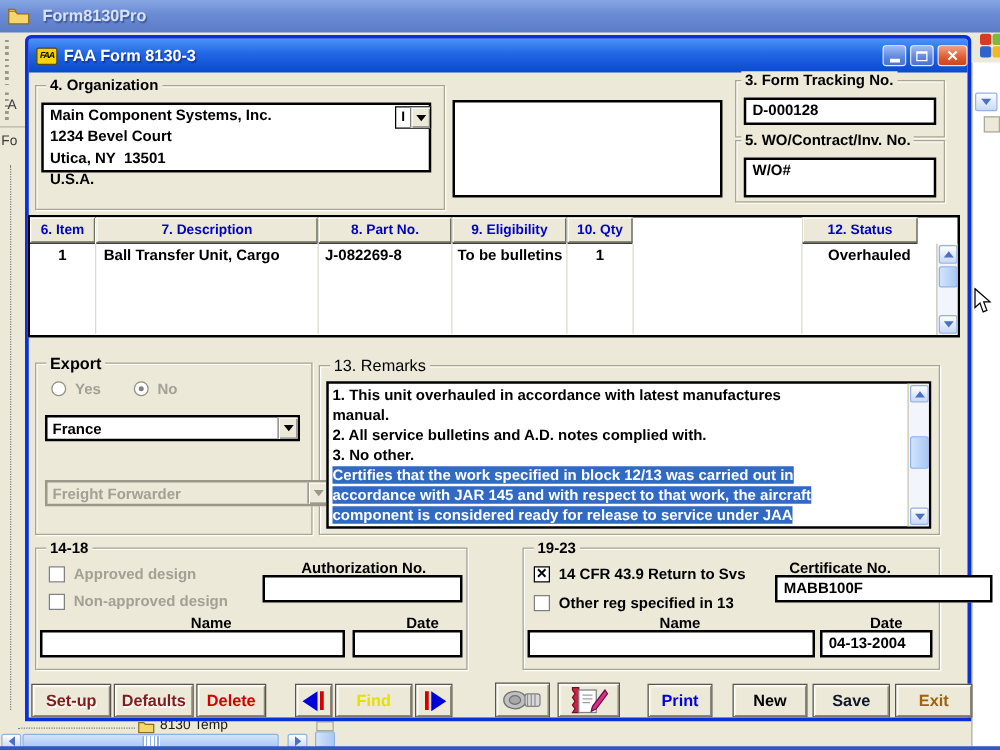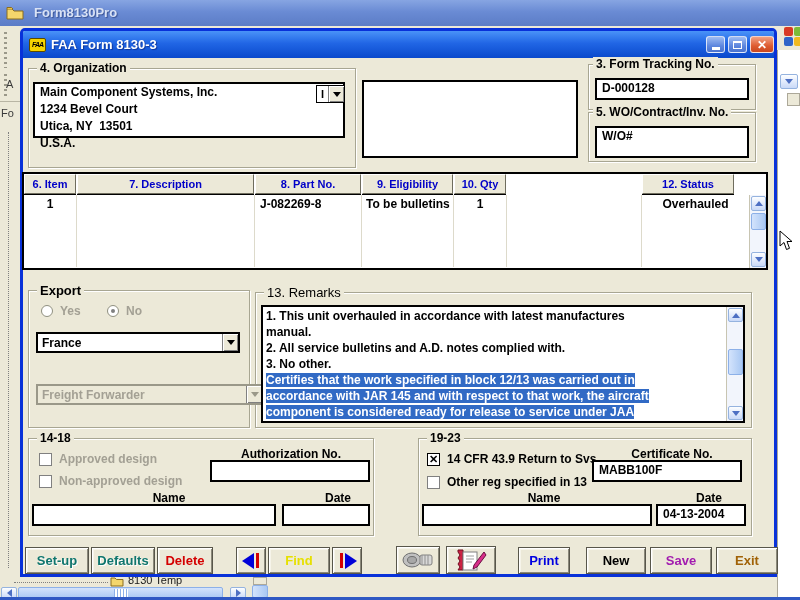--- a/index.html
+++ b/index.html
@@ -87,21 +87,21 @@
     border:1px solid; border-color:#FFFFFF #6F6D5E #6F6D5E #FFFFFF; box-shadow:0 1px 0 #000;
     color:#0000C8; font-size:11px; font-weight:bold; display:flex; align-items:center; justify-content:center; }
   .td { position:absolute; top:23px; font-size:12px; font-weight:bold; color:#000; }
   .colline { position:absolute; top:21px; bottom:1px; width:1px; background:#DDDACB; }
 
   
   .cmdbtn { position:absolute; top:547px; height:27px; background:#ECE9D8;
     border:1px solid #58564A;
     box-shadow:inset 1px 1px 0 #FFFFFF, inset -1px -1px 0 #8A887A, inset 2px 2px 0 #F6F4EA;
     font-size:13px; font-weight:bold; display:flex; align-items:center; justify-content:center; }
-  .cmdbtn.disabled { color:#0f766e; text-shadow:1px 1px 0 #fff; }
+  .cmdbtn.disabled { color:#7f1d1d; text-shadow:1px 1px 0 #fff; }
   .navbar-red { width:3px; height:15px; background:#D40000; margin:0 2px; }
   .navtri-l { width:0;height:0;border-top:8px solid transparent;border-bottom:8px solid transparent;border-right:12px solid #0000D8; }
   .navtri-r { width:0;height:0;border-top:8px solid transparent;border-bottom:8px solid transparent;border-left:12px solid #0000D8; }
 
   
   .rline { padding-left:3px; line-height:16px; font-size:12px; font-weight:bold; white-space:pre; }
   .rline.sel span { background:#316AC5; color:#fff; }
 
   #cursor { z-index:100; }
 </style>
@@ -217,20 +217,21 @@
   <div class="th" style="left:338px;width:91px">9. Eligibility</div>
   <div class="th" style="left:430px;width:52px">10. Qty</div>
   <div class="th" style="left:618px;width:92px">12. Status</div>
   <div class="colline" style="left:52px"></div>
     <div class="colline" style="left:230px"></div>
   <div class="colline" style="left:337px"></div>
     <div class="colline" style="left:429px"></div>
   <div class="colline" style="left:482px"></div>
     <div class="colline" style="left:617px"></div>
   <div class="td" style="left:0;width:52px;text-align:center">1</div>
+  <div class="td" style="left:59px">Ball Transfer Unit, Cargo</div>
   <div class="td" style="left:236px">J-082269-8</div>
   <div class="td" style="left:342px">To be bulletins</div>
   <div class="td" style="left:430px;width:52px;text-align:center">1</div>
   <div class="td" style="left:490px"></div>
   <div class="td" style="left:618px;width:107px;text-align:center">Overhauled</div>
 
   <div class="abs sb-track-v" style="right:0;top:21px;bottom:0;width:17px;border-left:1px solid #C8C5B2">
     <div class="sb-btn abs" style="left:1px;top:1px;width:15px;height:15px">
         <span class="tri-up"></span>
       </div>
@@ -308,21 +309,21 @@
 <div class="abs groupbox" style="left:418px;top:438px;width:334px;height:98px;z-index:11">
   <span class="grouplabel">19-23</span>
   <span class="cb on" style="left:8px;top:14px"></span>
   <span class="boldlabel abs" style="left:28px;top:13px">14 CFR 43.9 Return to Svs</span>
   <span class="cb" style="left:8px;top:37px"></span>
   <span class="boldlabel abs" style="left:28px;top:36px">Other reg specified in 13</span>
   <span class="boldlabel abs" style="left:178px;top:8px;width:150px">Certificate No.</span>
   <span class="boldlabel abs" style="left:20px;top:52px;width:210px">Name</span>
   <span class="boldlabel abs" style="left:240px;top:52px;width:100px">Date</span>
 </div>
-<div class="abs fieldbox" style="left:592px;top:460px;width:150px;height:22px;z-index:12">
+<div class="abs fieldbox" style="left:620px;top:460px;width:174px;height:22px;z-index:12">
     <div class="fieldtext">MABB100F</div>
   </div>
 <div class="abs fieldbox" style="left:422px;top:504px;width:230px;height:22px;z-index:12">
     <div class="fieldtext"></div>
   </div>
 <div class="abs fieldbox" style="left:656px;top:504px;width:90px;height:22px;z-index:12">
     <div class="fieldtext">04-13-2004</div>
   </div>
 
 <div class="cmdbtn disabled" style="left:25px;width:64px;z-index:12">Set-up</div>
@@ -348,18 +349,18 @@
 <div class="cmdbtn" style="left:446px;width:50px;top:546px;height:28px;z-index:12">
   <svg width="34" height="24" viewBox="0 0 34 24">
     <path d="M4 2 L9 2 L9 22 L4 22 L6 19 L4 16 L6 13 L4 10 L6 7 L4 4 Z" fill="#CC2244" stroke="#701022"></path>
     <rect x="9" y="4" width="14" height="18" fill="#FFFFFF" stroke="#808080"></rect>
     <path d="M12 8 H20 M12 11 H20 M12 14 H18" stroke="#A0A0A0"></path>
     <path d="M30 4 L20 17 L19 21 L23 19 L32 7 Z" fill="#D82E8A" stroke="#6A1040"></path>
   </svg>
 </div>
 <div class="cmdbtn" style="left:518px;width:52px;color:#0000E0;z-index:12">Print</div>
 <div class="cmdbtn" style="left:586px;width:60px;color:#000;z-index:12">New</div>
-<div class="cmdbtn" style="left:650px;width:62px;color:#a21caf;z-index:12">Save</div>
+<div class="cmdbtn" style="left:650px;width:62px;color:#0f172a;z-index:12">Save</div>
 <div class="cmdbtn" style="left:716px;width:62px;color:#a16207;z-index:12">Exit</div>
 
 <svg id="cursor" class="abs" style="left:779px;top:230px" width="14" height="21" viewBox="0 0 14 21">
   <polygon points="1,1 1,16 5,12.5 7.5,19.5 10.5,18.3 8,11.5 13,11.5" fill="#FFFFFF" stroke="#000000"></polygon>
 </svg>
 
 </body></html>

